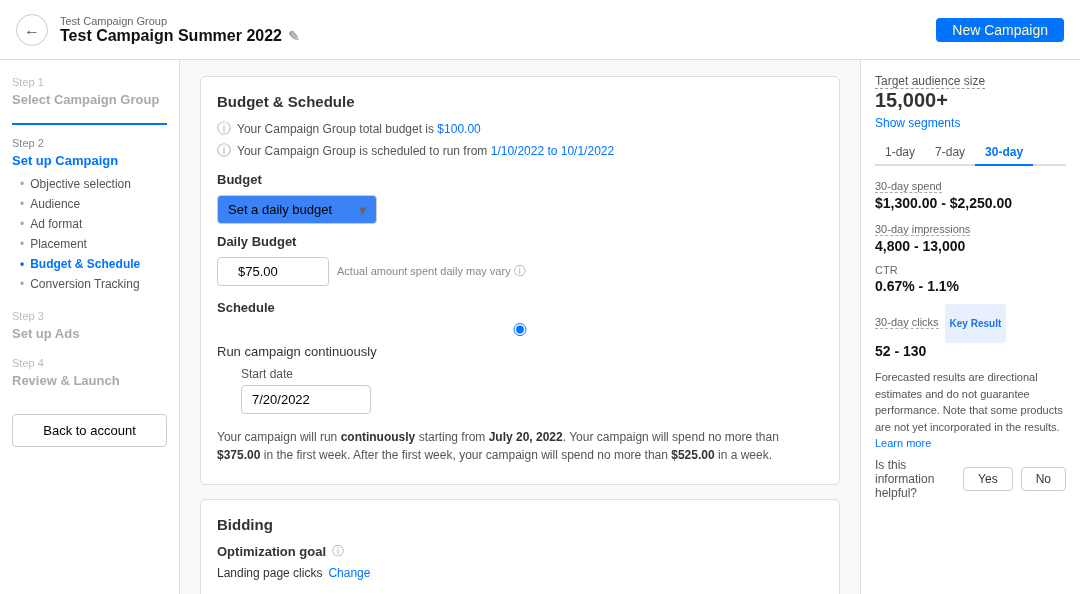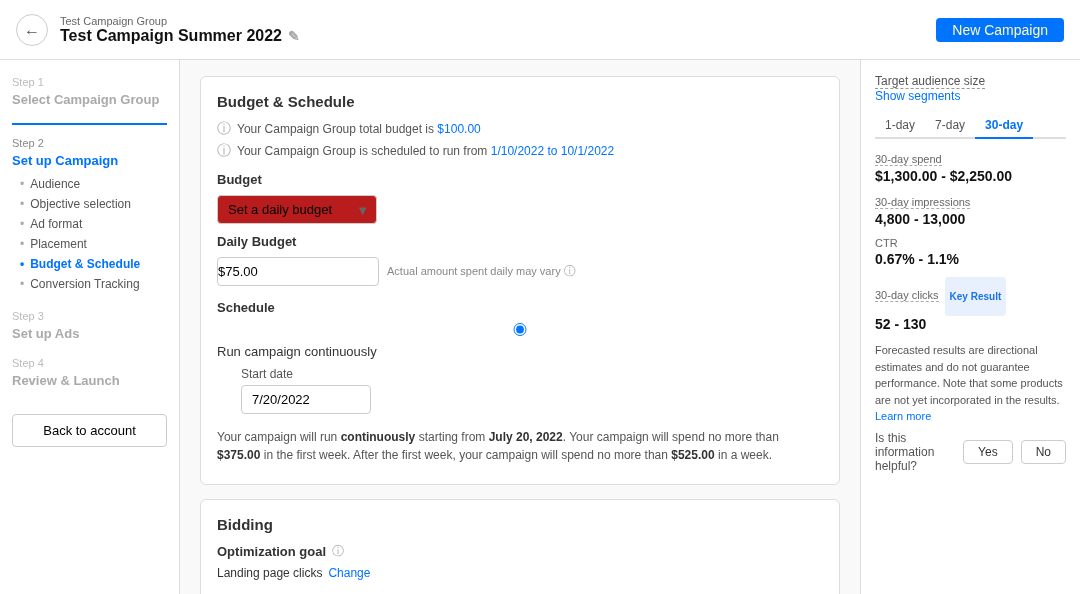--- a/index.html
+++ b/index.html
@@ -67,27 +67,27 @@
     }
     .card-title { font-size: 15px; font-weight: bold; margin-bottom: 10px; }
     .info-row { display: flex; align-items: center; gap: 6px; margin-bottom: 4px; font-size: 12px; color: #555; }
     .info-icon { color: #aaa; font-size: 14px; }
     .info-link { color: #0073ff; text-decoration: none; }
 
     .section-label { font-size: 13px; font-weight: bold; margin-bottom: 8px; color: #333; }
     .select-wrapper { position: relative; display: inline-block; }
     .select-dropdown {
       border: 1px solid #ccc; border-radius: 4px; padding: 6px 20px 6px 10px;
-      font-size: 13px; background: #b91c1c; appearance: none; cursor: pointer; min-width: 160px;
+      font-size: 13px; background: #3b82f6; appearance: none; cursor: pointer; min-width: 160px;
     }
     .select-arrow { position: absolute; right: 8px; top: 50%; transform: translateY(-50%); pointer-events: none; color: #666; }
 
     .input-field {
-      border: 1px solid #ccc; border-radius: 4px; padding: 6px 0;
-      font-size: 13px; width: 162px;
+      border: 1px solid #ccc; border-radius: 4px; padding: 6px 20px;
+      font-size: 13px; width: 112px;
     }
     .input-hint { font-size: 11px; color: #888; margin-left: 8px; }
 
     
     .schedule-section .section-label { margin-bottom: 8px; }
     .radio-row { display: flex; gap: 8px; margin-bottom: 8px; flex-direction: column; }
     .radio-row input[type="radio"] { cursor: pointer; }
     .radio-label { font-size: 13px; color: #333; }
     .start-date-label { font-size: 12px; color: #555; margin-left: 24px; margin-bottom: 4px; margin-top: 6px; }
     .date-input {
@@ -173,22 +173,22 @@
   <div class="sidebar">
     <div class="step-section step-inactive">
       <div class="step-label">Step 1</div>
       <div class="step-title">Select Campaign Group</div>
     </div>
     <hr class="sidebar-divider">
     <div class="step-section">
       <div class="step-label">Step 2</div>
       <div class="step-title active">Set up Campaign</div>
       <ul class="step-items">
+        <li>Objective selection</li>
         <li>Audience</li>
-        <li>Objective selection</li>
         <li>Ad format</li>
         <li>Placement</li>
         <li class="active-item">Budget &amp; Schedule</li>
         <li>Conversion Tracking</li>
       </ul>
     </div>
     <div class="step-section step-inactive">
       <div class="step-label">Step 3</div>
       <div class="step-title">Set up Ads</div>
     </div>
@@ -267,20 +267,21 @@
 
     </div>
 
   </div>
 
   <div class="right-panel">
 
     <div class="audience-label">
       <span class="dashed-underline">Target audience size</span>
     </div>
+    <div class="audience-size">15,000+</div>
     <a class="show-segments">Show segments</a>
 
     <div class="day-tabs">
       <div class="day-tab">1-day</div>
       <div class="day-tab">7-day</div>
       <div class="day-tab active">30-day</div>
     </div>
 
     <div class="metric-row">
       <div class="metric-label">30-day spend</div>

